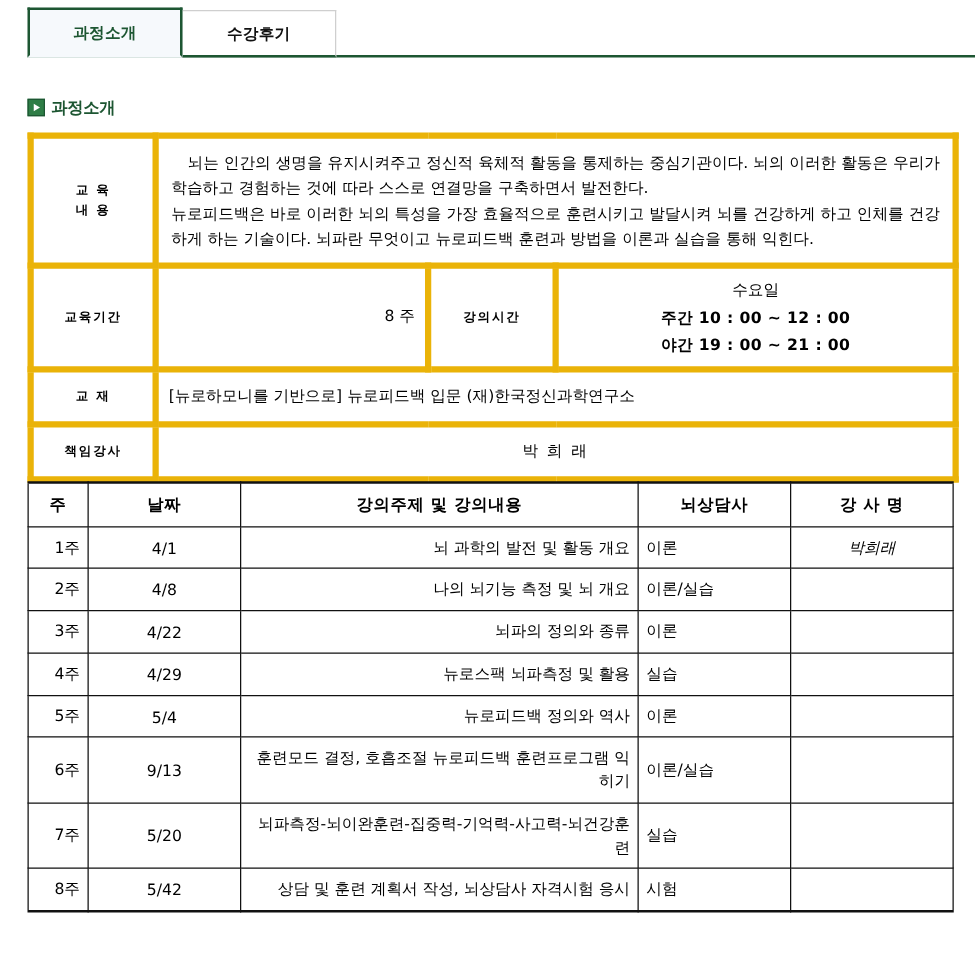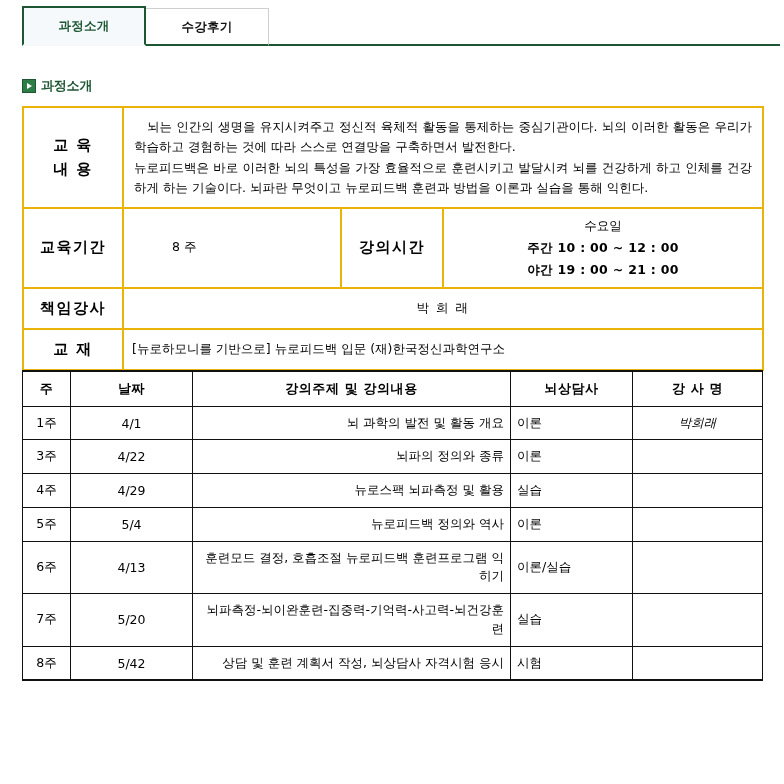--- a/index.html
+++ b/index.html
@@ -106,67 +106,67 @@
 
   
   table.info, table.sched {
     border-collapse: collapse;
     width: 740px;
     margin-left: 22px;
     table-layout: fixed;
   }
   table.info { border-top: 2px solid #111; border-bottom: 1px solid #111; }
   table.info td {
-    border: 2px solid #eab308;
+    border: 5px solid #eab308;
     font-size: 12.5px;
     padding: 6px 8px;
     vertical-align: middle;
   }
   table.info td.lbl {
     text-align: center;
     font-weight: bold;
-    font-size: 15px;
+    font-size: 10px;
     letter-spacing: 1.5px;
     padding: 6px 2px;
   }
   .lbl-2line { line-height: 1.55; }
 
   .content-cell {
     line-height: 1.62;
     font-size: 12.7px;
     padding: 9px 10px 9px 10px !important;
     text-align: justify;
   }
   .content-cell p { margin: 0; }
   .content-cell p.indent { text-indent: 13px; }
 
   .time-cell { text-align: center; line-height: 1.75; font-size: 12.5px; }
   .time-cell .day { display: block; font-weight: normal; }
   .time-cell .row { display: block; font-weight: bold; letter-spacing: 0.3px; }
   .center { text-align: center; }
   .left { text-align: left; }
 
-  .weeks-val { padding-left: 48px !important; font-size: 12px; }
+  .weeks-val { padding-left: 48px !important; font-size: 12px; text-align: right; }
 
   
   table.sched { border-top: 2px solid #111; border-bottom: 2px solid #111; margin-top: -1px; }
   table.sched th, table.sched td {
     border: 1px solid #111;
     font-size: 12.5px;
     vertical-align: middle;
   }
   table.sched th {
     font-weight: bold;
     font-size: 13px;
     padding: 8px 2px;
     text-align: center;
     letter-spacing: 0.6px;
   }
   table.sched td { padding: 7px 6px; }
-  td.c-week   { text-align: center; font-size: 12px; }
+  td.c-week   { text-align: right; font-size: 12px; }
   td.c-date   { text-align: center; font-size: 12.5px; }
   td.c-topic  { text-align: right; padding-left: 9px; line-height: 1.5; font-size: 12.5px; }
   td.c-method { text-align: left; padding-left: 10px; font-size: 11.5px; margin-left: 40px; }
   td.c-teacher{ text-align: center; font-size: 12px; font-style: italic; }
 </style>
 </head>
 <body>
 
 <div class="page">
 
@@ -208,26 +208,26 @@
         <td class="lbl">교육기간</td>
         <td class="weeks-val">8 주</td>
         <td class="lbl">강의시간</td>
         <td class="time-cell">
           <span class="day">수요일</span>
           <span class="row">주간 10 : 00 ~ 12 : 00</span>
           <span class="row">야간 19 : 00 ~ 21 : 00</span>
         </td>
       </tr>
       <tr>
+        <td class="lbl">교 재</td>
+        <td class="left" colspan="3" style="padding:11px 8px;">[뉴로하모니를 기반으로] 뉴로피드백 입문 (재)한국정신과학연구소</td>
+      </tr>
+      <tr>
         <td class="lbl">책임강사</td>
         <td class="center" colspan="3" style="padding:11px 8px;letter-spacing:1.5px;">박 희 래</td>
-      </tr>
-      <tr>
-        <td class="lbl">교 재</td>
-        <td class="left" colspan="3" style="padding:11px 8px;">[뉴로하모니를 기반으로] 뉴로피드백 입문 (재)한국정신과학연구소</td>
       </tr>
     </tbody>
   </table>
 
   <table class="sched">
     <colgroup>
       <col style="width:48px">
         <col style="width:122px">
       <col style="width:318px">
         <col style="width:122px">
@@ -244,20 +244,27 @@
     </thead>
     <tbody>
         <tr>
           <td class="c-week">1주</td>
           <td class="c-date">4/1</td>
           <td class="c-topic">뇌 과학의 발전 및 활동 개요</td>
           <td class="c-method">이론</td>
           <td class="c-teacher">박희래</td>
         </tr>
         <tr>
+          <td class="c-week">2주</td>
+          <td class="c-date">4/8</td>
+          <td class="c-topic">나의 뇌기능 측정 및 뇌 개요</td>
+          <td class="c-method">이론/실습</td>
+          <td class="c-teacher"></td>
+        </tr>
+        <tr>
           <td class="c-week">3주</td>
           <td class="c-date">4/22</td>
           <td class="c-topic">뇌파의 정의와 종류</td>
           <td class="c-method">이론</td>
           <td class="c-teacher"></td>
         </tr>
         <tr>
           <td class="c-week">4주</td>
           <td class="c-date">4/29</td>
           <td class="c-topic">뉴로스팩 뇌파측정 및 활용</td>
@@ -266,21 +273,21 @@
         </tr>
         <tr>
           <td class="c-week">5주</td>
           <td class="c-date">5/4</td>
           <td class="c-topic">뉴로피드백 정의와 역사</td>
           <td class="c-method">이론</td>
           <td class="c-teacher"></td>
         </tr>
         <tr>
           <td class="c-week">6주</td>
-          <td class="c-date">4/13</td>
+          <td class="c-date">9/13</td>
           <td class="c-topic">훈련모드 결정, 호흡조절 뉴로피드백 훈련프로그램 익히기</td>
           <td class="c-method">이론/실습</td>
           <td class="c-teacher"></td>
         </tr>
         <tr>
           <td class="c-week">7주</td>
           <td class="c-date">5/20</td>
           <td class="c-topic">뇌파측정-뇌이완훈련-집중력-기억력-사고력-뇌건강훈련</td>
           <td class="c-method">실습</td>
           <td class="c-teacher"></td>

